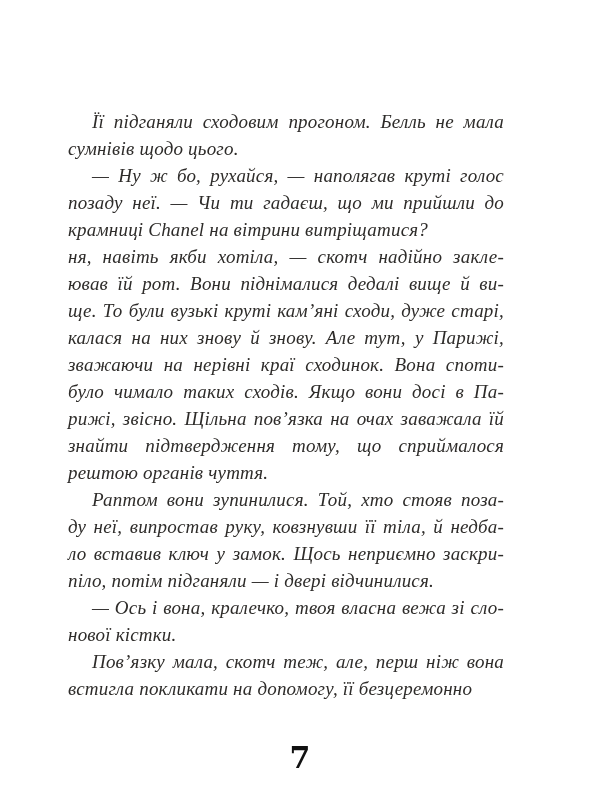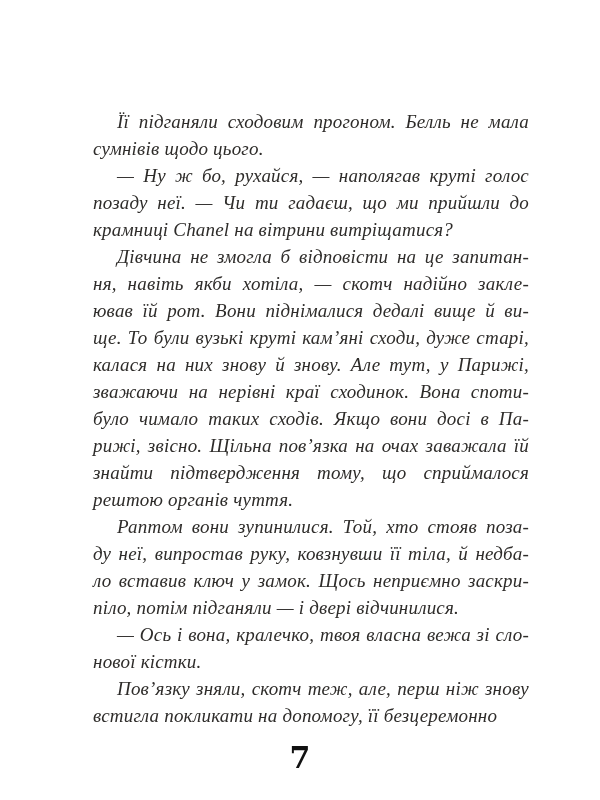--- a/index.html
+++ b/index.html
@@ -13,21 +13,21 @@
   .book-page {
     position: relative;
     width: 600px;
     height: 800px;
     background: #ffffff;
     font-family: "Liberation Serif", "DejaVu Serif", serif;
     color: #2e2c2a;
   }
   .text-block {
     position: absolute;
-    left: 93px;
+    left: 68px;
     top: 108px;
     width: 436px;
     font-style: italic;
     font-size: 19px;
     line-height: 27px;
     letter-spacing: 0.2px;
   }
   .paragraph {
     margin: 0;
     padding: 0;
@@ -65,21 +65,20 @@
       <div class="paragraph">
         <div class="line ind">Її підганяли сходовим прогоном. Белль не мала</div>
         <div class="line last">сумнівів щодо цього.</div>
       </div>
       <div class="paragraph">
         <div class="line ind">— Ну ж бо, рухайся, — наполягав круті голос</div>
         <div class="line">позаду неї. — Чи ти гадаєш, що ми прийшли до</div>
         <div class="line last">крамниці Chanel на вітрини витріщатися?</div>
       </div>
       <div class="paragraph">
-        <div class="line ind">Дівчина не змогла б відповісти на це запитан-</div>
         <div class="line">ня, навіть якби хотіла, — скотч надійно закле-</div>
         <div class="line">ював їй рот. Вони піднімалися дедалі вище й ви-</div>
         <div class="line">ще. То були вузькі круті кам’яні сходи, дуже старі,</div>
         <div class="line">калася на них знову й знову. Але тут, у Парижі,</div>
         <div class="line">зважаючи на нерівні краї сходинок. Вона споти-</div>
         <div class="line">було чимало таких сходів. Якщо вони досі в Па-</div>
         <div class="line">рижі, звісно. Щільна пов’язка на очах заважала їй</div>
         <div class="line">знайти підтвердження тому, що сприймалося</div>
         <div class="line last">рештою органів чуття.</div>
       </div>
@@ -87,18 +86,18 @@
         <div class="line ind">Раптом вони зупинилися. Той, хто стояв поза-</div>
         <div class="line">ду неї, випростав руку, ковзнувши її тіла, й недба-</div>
         <div class="line">ло вставив ключ у замок. Щось неприємно заскри-</div>
         <div class="line last">піло, потім підганяли — і двері відчинилися.</div>
       </div>
       <div class="paragraph">
         <div class="line ind">— Ось і вона, кралечко, твоя власна вежа зі сло-</div>
         <div class="line last">нової кістки.</div>
       </div>
       <div class="paragraph">
-        <div class="line ind">Пов’язку зняли, скотч теж, але, перш ніж знову</div>
+        <div class="line ind">Пов’язку мала, скотч теж, але, перш ніж вона</div>
         <div class="line last">встигла покликати на допомогу, її безцеремонно</div>
       </div>
     </div>
   <div class="page-number">7</div>
 </div>
 
 </body></html>

